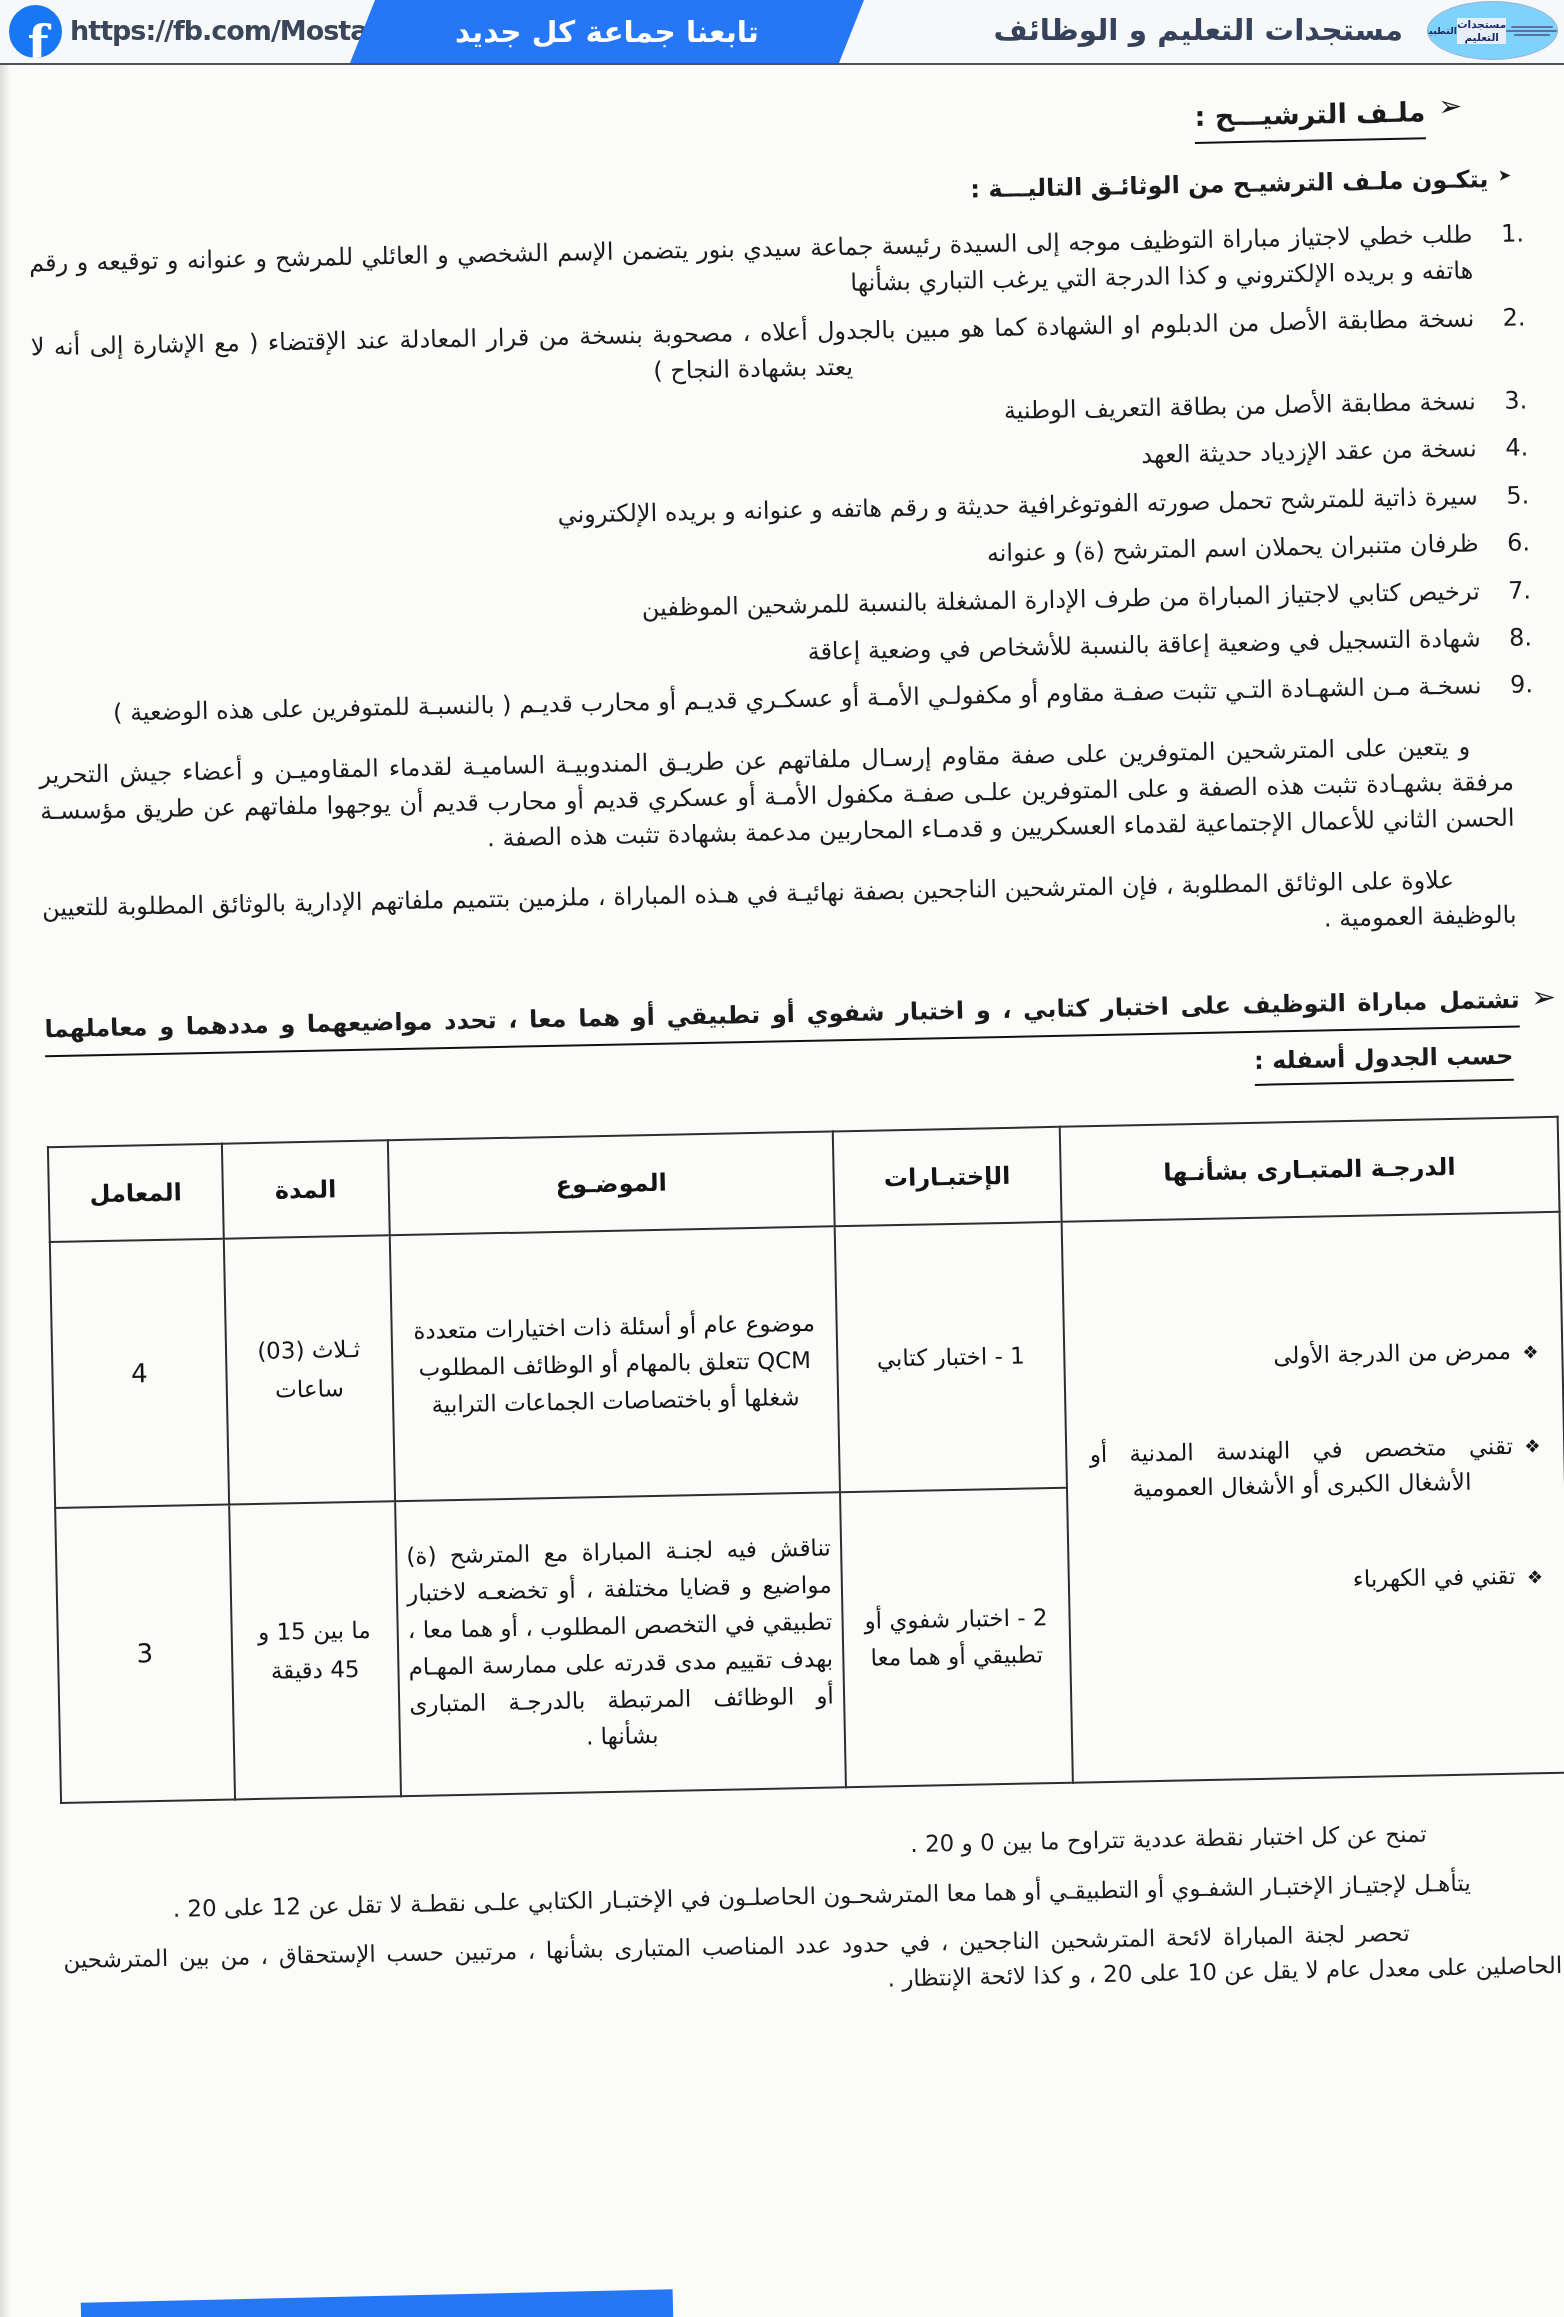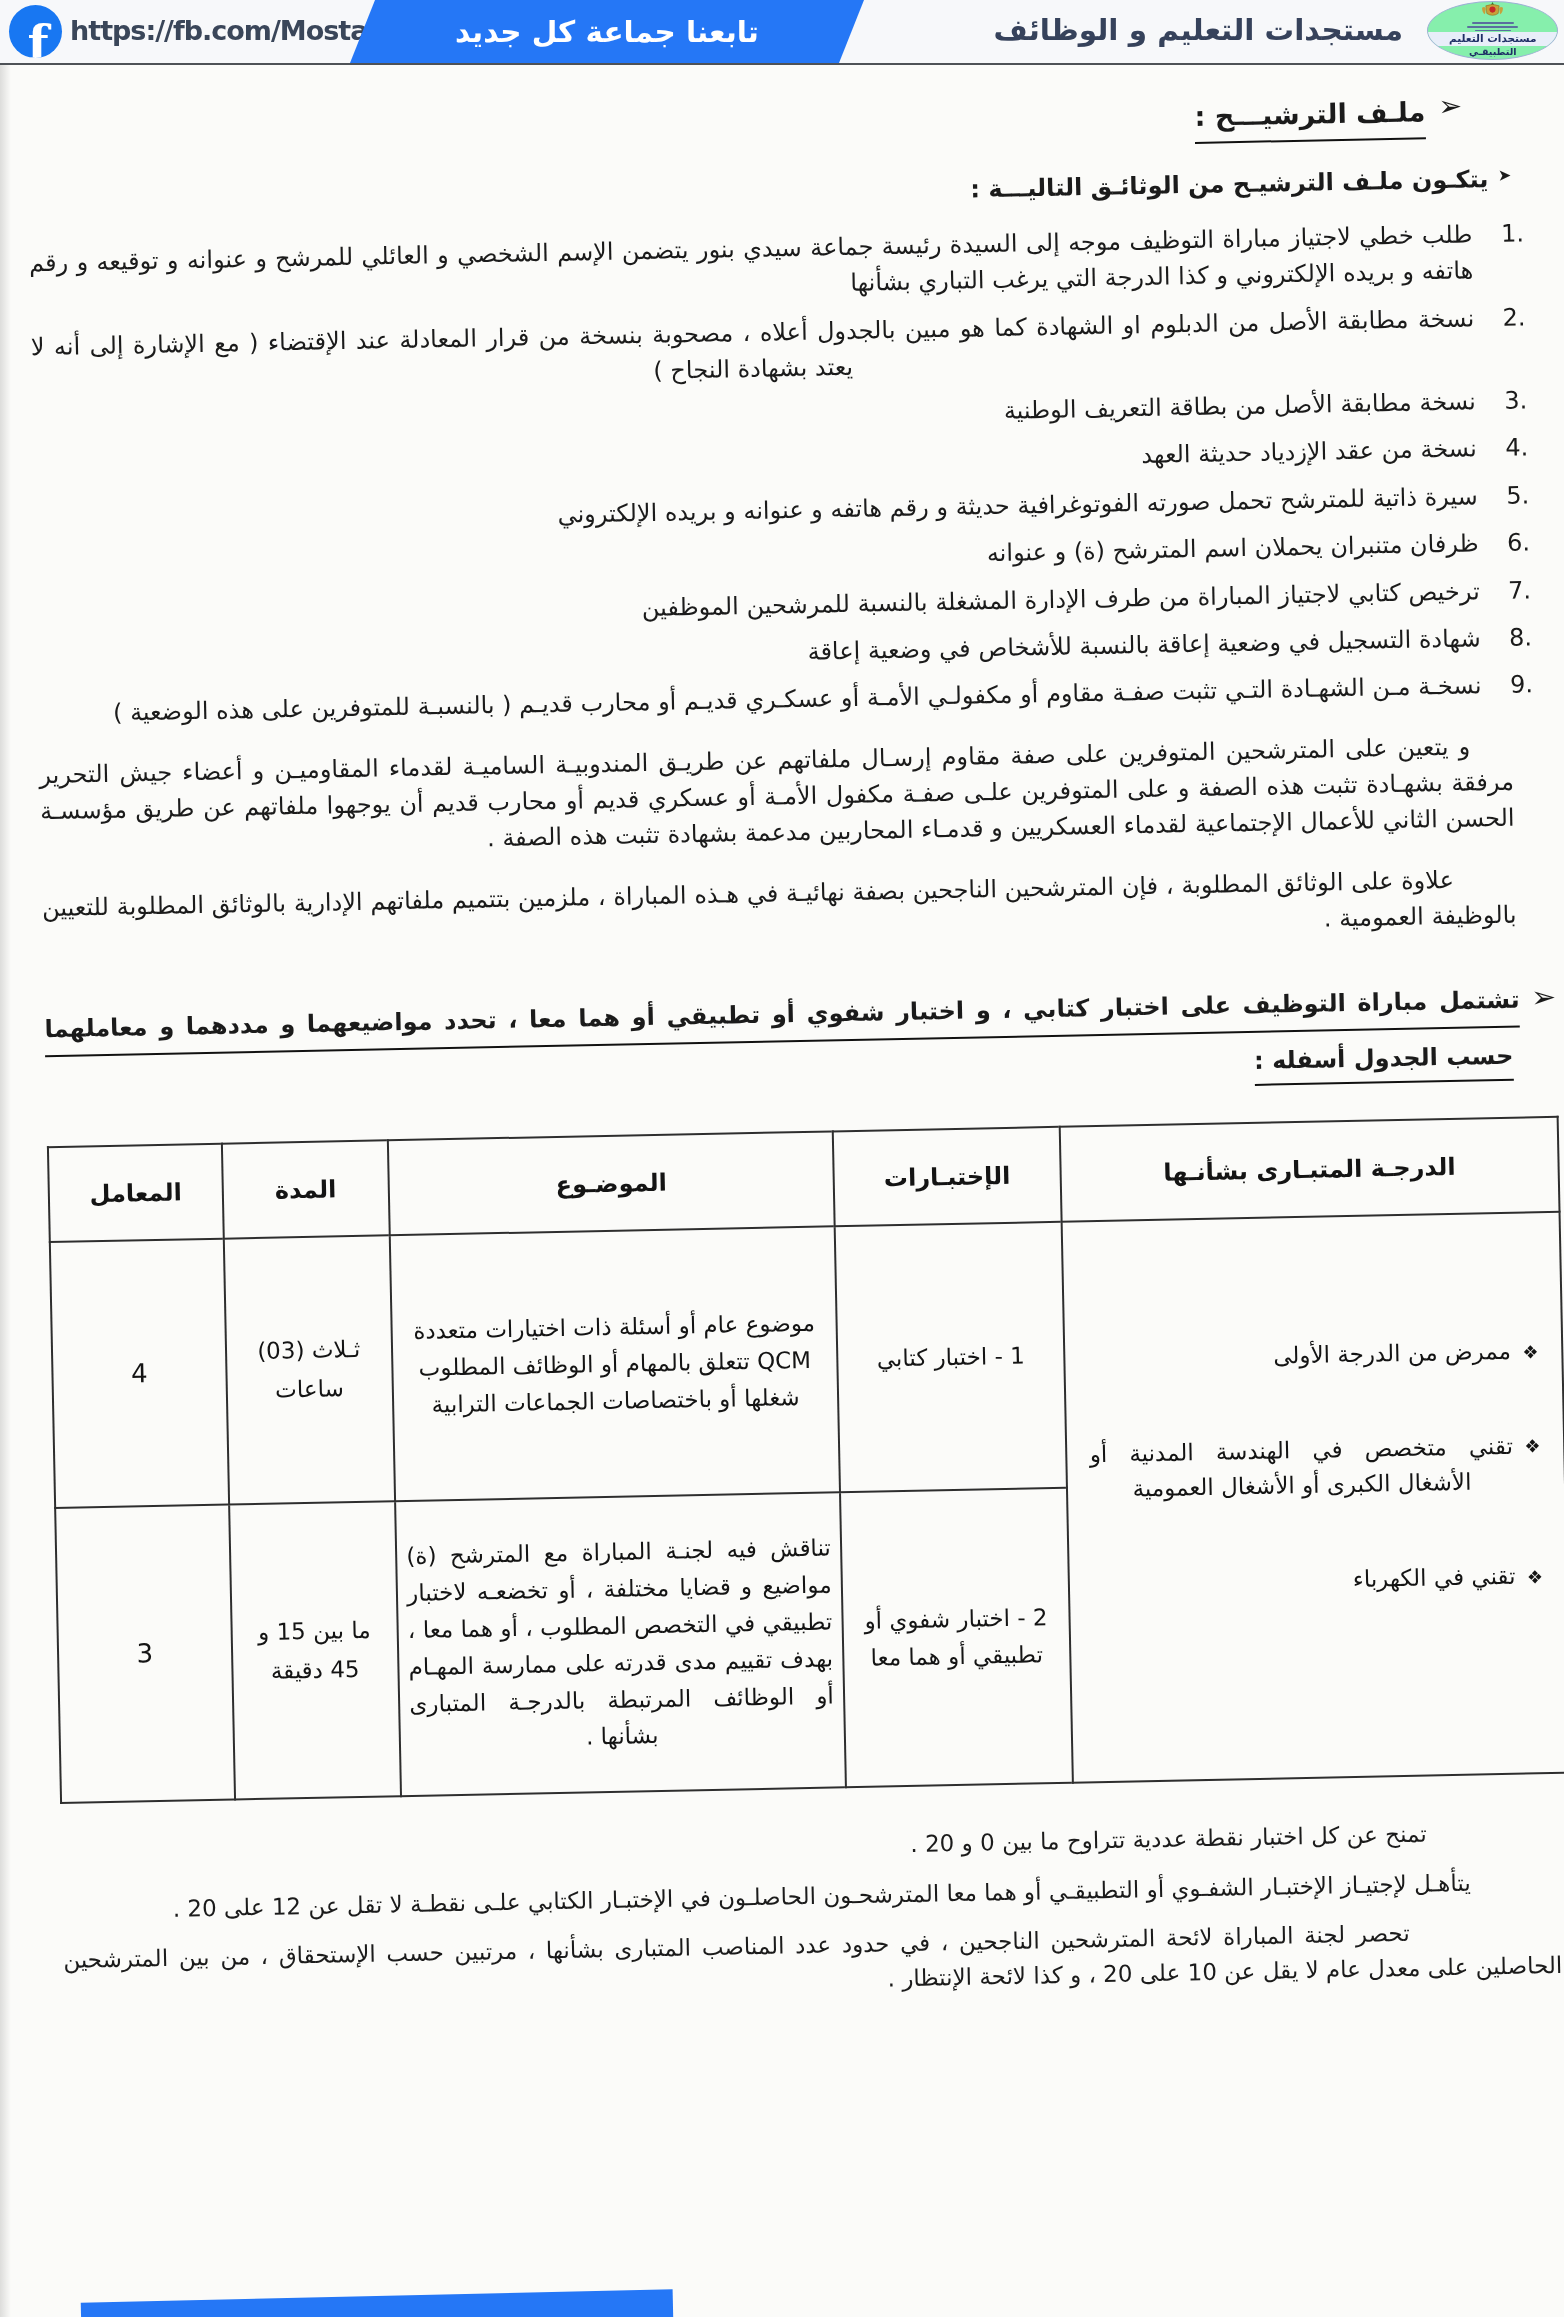--- a/index.html
+++ b/index.html
@@ -29,22 +29,22 @@
     clip-path:polygon(25px 0,100% 0,calc(100% - 25px) 100%,0 100%);
     display:flex;align-items:center;justify-content:center;
   }
   .ribbon-text{color:#fff;font-weight:bold;font-size:29.5px;direction:rtl;white-space:nowrap;}
   .brand{
     position:absolute;top:0;right:162px;height:46px;line-height:61px;
     font-size:29.5px;font-weight:bold;color:#36425b;direction:rtl;white-space:nowrap;
   }
   .logo{
     position:absolute;top:1px;right:6.7px;width:131px;height:59px;border-radius:50%;
-    background:#86efac;border:1.9px solid #9db1d4;box-sizing:border-box;
-    display:flex;flex-direction:column;align-items:center;justify-content:flex-start;
+    background:#7dd3fc;border:1.9px solid #9db1d4;box-sizing:border-box;
+    display:flex;align-items:center;justify-content:flex-start;
     overflow:hidden;direction:rtl;
   }
   .logo-lines{display:flex;flex-direction:column;gap:1.9px;align-items:center;margin-top:1px;}
   .logo-lines i{display:block;height:1.9px;background:#5a6f9e;border-radius:1px;}
   .logo-lines i:nth-child(1){width:42px;}
   .logo-lines i:nth-child(2){width:51px;}
   .logo-lines i:nth-child(3){width:36px;}
   .logo-t1{
     margin-top:1px;width:100%;text-align:center;background:#e8eef9;
     color:#1f2f66;font-weight:bold;font-size:10.5px;line-height:13.3px;

